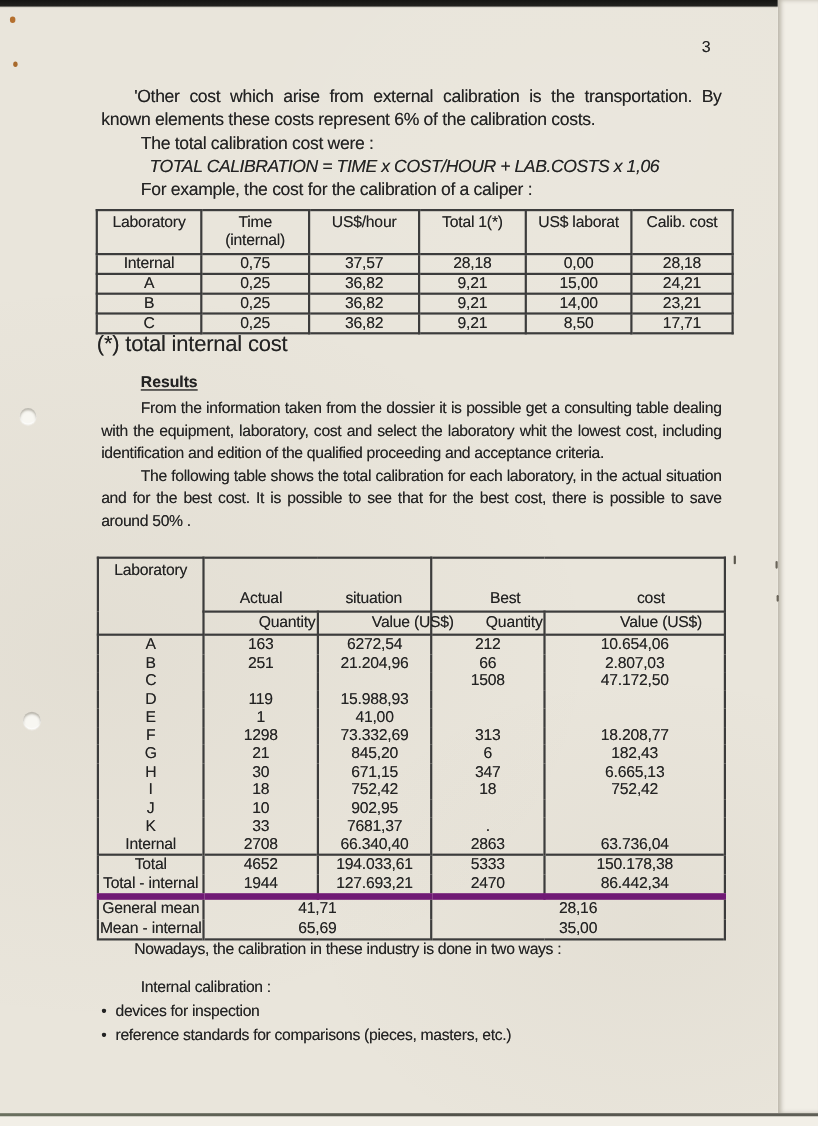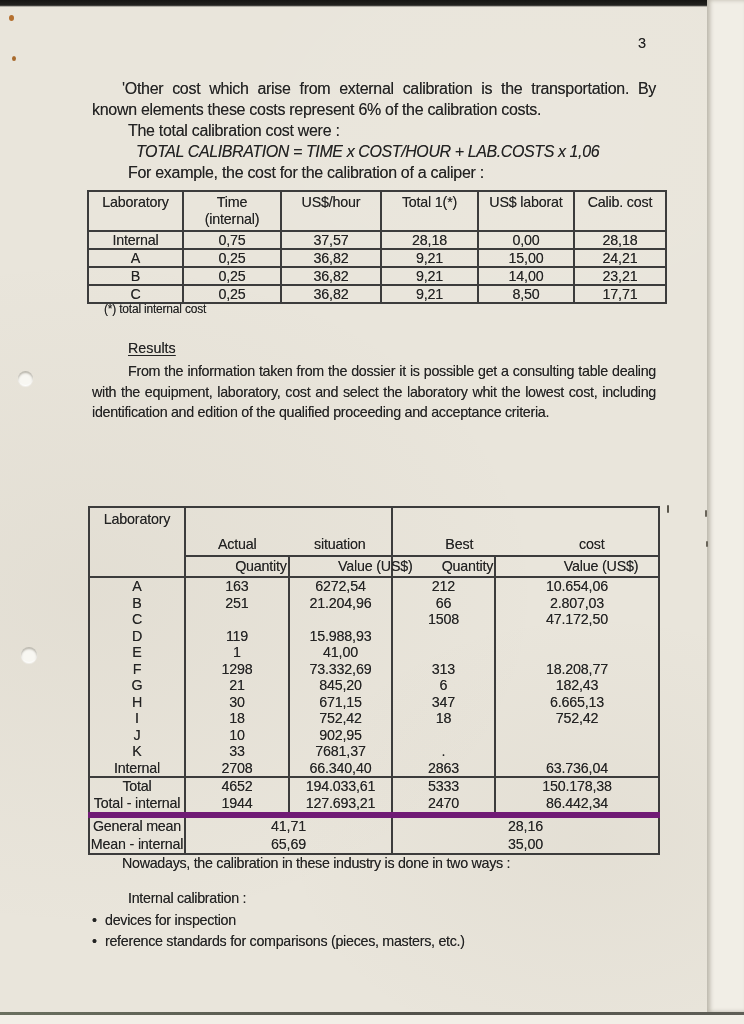--- a/index.html
+++ b/index.html
@@ -46,24 +46,24 @@
   .formula { padding-left:44px; font-style:italic; letter-spacing:-.4px; }
 
   
   table { border-collapse:collapse; table-layout:fixed; }
   .t1 { position:absolute; left:87px; top:190px; width:578px;
     font-size:14.3px; letter-spacing:-.2px; border:2px solid #3c3c3c; }
   .t1 th,.t1 td { border:2px solid #3c3c3c; text-align:center; font-weight:normal;
     padding:0; white-space:nowrap; }
   .t1 thead th { height:40px; vertical-align:top; padding-top:2px; line-height:17px; }
   .t1 tbody td { height:17px; line-height:16px; }
-  .footnote { position:absolute; left:104px; top:302px; font-size:12px; letter-spacing:-.2px; }
-
-  
-  .results-head { position:absolute; left:128px; top:340px; font-size:14.3px; }
+  .footnote { position:absolute; left:88px; top:302px; font-size:20px; letter-spacing:-.2px; }
+
+  
+  .results-head { position:absolute; left:128px; top:340px; font-size:14.3px;font-weight:bold; }
   .results-head span { text-decoration:underline; text-underline-offset:2px; }
   .results-body { position:absolute; left:92px; top:361px; width:564px; font-size:14.3px;
     line-height:20.6px; letter-spacing:-.3px; }
   .results-body .para { text-align:justify; text-indent:36px; }
 
   
   .t2 { position:absolute; left:88px; top:506px; width:570px;
     font-size:14.3px; letter-spacing:-.2px; border:2px solid #3c3c3c; }
   .t2 td { border:2px solid #3c3c3c; text-align:center; padding:0; white-space:nowrap; }
   .t2 tr.h1 td { height:22px; line-height:21px; vertical-align:top; }
@@ -169,20 +169,21 @@
   </table>
 
   <div class="footnote txt">(*) total internal cost</div>
 
   <div class="results-head txt">
     <span>Results</span>
   </div>
 
   <div class="results-body">
     <p class="para txt">From the information  taken from the dossier it is possible get a consulting table dealing with  the equipment, laboratory, cost and select the laboratory whit the lowest cost, including identification and edition of the qualified proceeding and acceptance criteria.</p>
+    <p class="para txt">The following table shows the total calibration for each laboratory, in the actual situation and for the best cost. It is possible to see that for the best cost, there is possible to save around 50% .</p>
   </div>
 
   <table class="t2 txt">
     <colgroup>
       <col style="width:96px">
         <col style="width:104px">
         <col style="width:103px">
       <col style="width:103px">
         <col style="width:164px">
     </colgroup>

